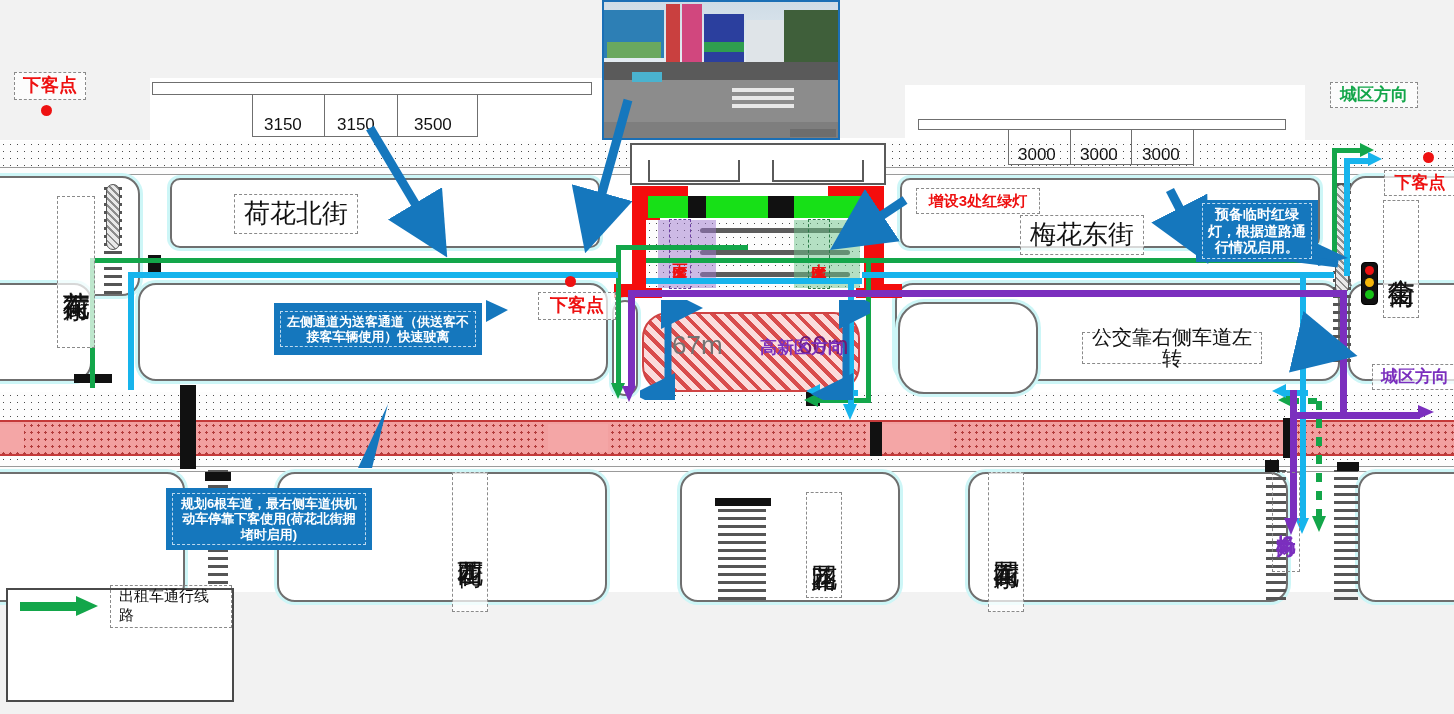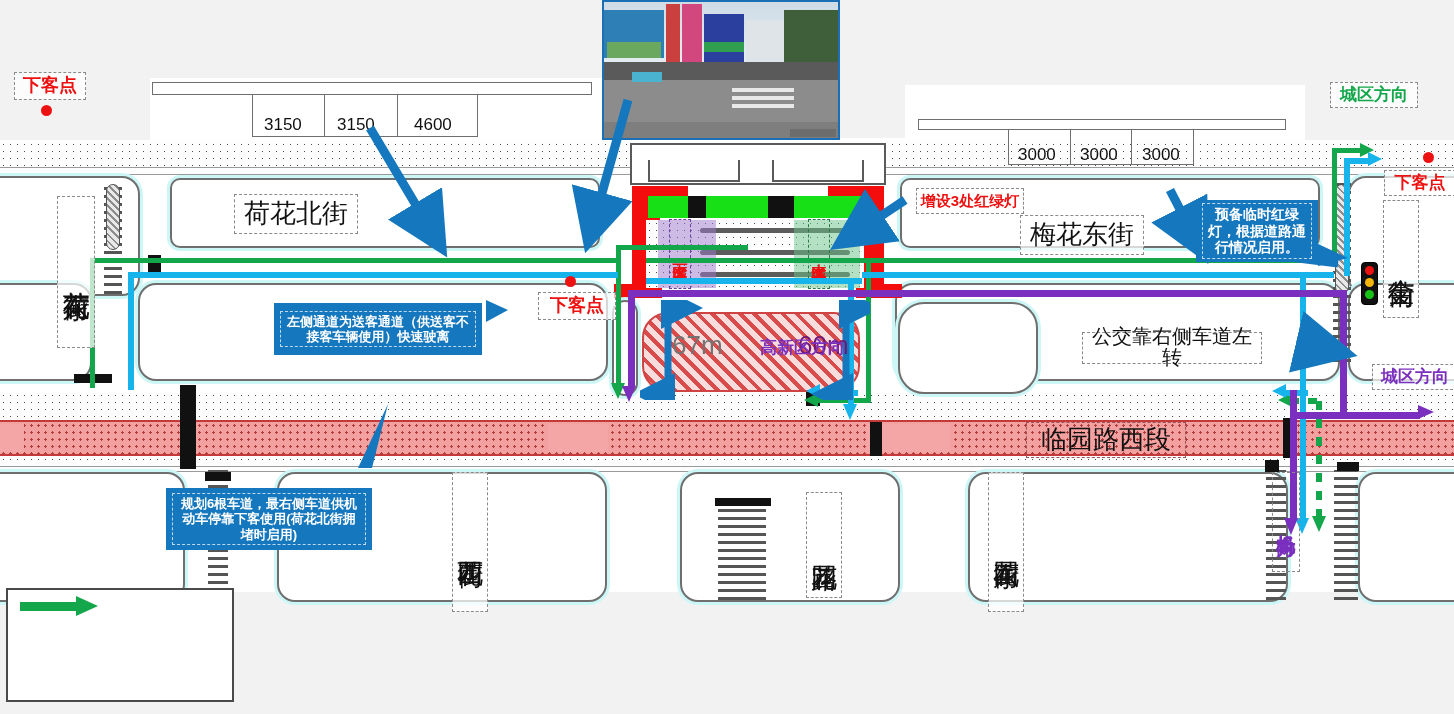--- a/index.html
+++ b/index.html
@@ -235,21 +235,21 @@
     <div class="dimline" style="left:0;top:12px;width:440px;height:1px;"></div>
     <div class="dimline" style="left:0;top:0;width:1px;height:13px;"></div>
     <div class="dimline" style="left:439px;top:0;width:1px;height:13px;"></div>
     <div class="dimline" style="left:100px;top:12px;width:1px;height:42px;"></div>
     <div class="dimline" style="left:172px;top:12px;width:1px;height:42px;"></div>
     <div class="dimline" style="left:245px;top:12px;width:1px;height:42px;"></div>
     <div class="dimline" style="left:325px;top:12px;width:1px;height:42px;"></div>
     <div class="dimline" style="left:100px;top:54px;width:226px;height:1px;"></div>
     <div class="dimtxt" style="left:112px;top:33px;">3150</div>
     <div class="dimtxt" style="left:185px;top:33px;">3150</div>
-    <div class="dimtxt" style="left:262px;top:33px;">4600</div>
+    <div class="dimtxt" style="left:262px;top:33px;">3500</div>
   </div>
 
   <div class="dimwrap" style="left:918px;top:119px;width:368px;height:50px;">
     <div class="dimline" style="left:0;top:0;width:368px;height:1px;"></div>
     <div class="dimline" style="left:0;top:10px;width:368px;height:1px;"></div>
     <div class="dimline" style="left:0;top:0;width:1px;height:11px;"></div>
     <div class="dimline" style="left:367px;top:0;width:1px;height:11px;"></div>
     <div class="dimline" style="left:90px;top:10px;width:1px;height:35px;"></div>
     <div class="dimline" style="left:152px;top:10px;width:1px;height:35px;"></div>
     <div class="dimline" style="left:213px;top:10px;width:1px;height:35px;"></div>
@@ -357,23 +357,20 @@
   </div>
 
   <div class="abs dashbox" style="left:806px;top:492px;width:36px;height:106px;">
     <span class="vtext" style="font-size:26px;color:#111;">花园路</span>
   </div>
 
   <div class="abs dashbox" style="left:988px;top:472px;width:36px;height:140px;">
     <span class="vtext" style="font-size:26px;color:#111;">花园东街</span>
   </div>
 
-  <div class="abs dashbox" style="left:1026px;top:422px;width:160px;height:36px;background:transparent;border-color:#9a5555;">
-    <span style="font-size:26px;color:#111;">临园路西段</span>
-  </div>
 
   <div class="abs dashbox" style="left:1330px;top:82px;width:88px;height:26px;">
     <span style="font-size:17px;font-weight:bold;color:#13a64a;">城区方向</span>
   </div>
 
   <div class="abs dashbox" style="left:1372px;top:364px;width:86px;height:26px;">
     <span style="font-size:17px;font-weight:bold;color:#7b2fbe;">城区方向</span>
   </div>
 
   <div class="abs dashbox" style="left:1272px;top:472px;width:28px;height:100px;background:transparent;">
@@ -410,30 +407,31 @@
   </div>
 
   <div class="abs callout" style="left:166px;top:488px;width:206px;height:62px;font-size:13px;justify-content:center;">
     <div class="inner"><span>规划6根车道，最右侧车道供机动车停靠下客使用(荷花北街拥堵时启用)</span></div>
   </div>
 
   <div class="abs callout" style="left:1196px;top:200px;width:122px;height:62px;font-size:14px;">
     <div class="inner"><span>预备临时红绿灯，根据道路通行情况启用。</span></div>
   </div>
 
-  <div class="abs dashbox" style="left:1082px;top:332px;width:180px;height:32px;font-family:Liberation Mono, monospace;">
+  <div class="abs dashbox" style="left:1082px;top:332px;width:180px;height:32px;">
     <span style="font-size:20px;color:#111;">公交靠右侧车道左转</span>
   </div>
 
-  <div class="abs dashbox" style="left:916px;top:188px;width:108px;height:26px;">
+  <div class="abs dashbox" style="left:916px;top:188px;width:124px;height:26px;">
     <span style="font-size:15px;font-weight:bold;color:#ee1111;">增设3处红绿灯</span>
   </div>
 
   <div id="legend" style="left:6px;top:588px;width:228px;height:114px;">
     <div class="lg-row">
       <div class="lg-arrow">
         <div class="lg-shaft" style="background:#13a64a;"></div>
         <div class="lg-head" style="border-left:22px solid #13a64a;"></div>
       </div>
+      <div class="lg-label">出租车通行线路</div>
     </div>
   </div>
 
 </div>
 
 </body></html>

